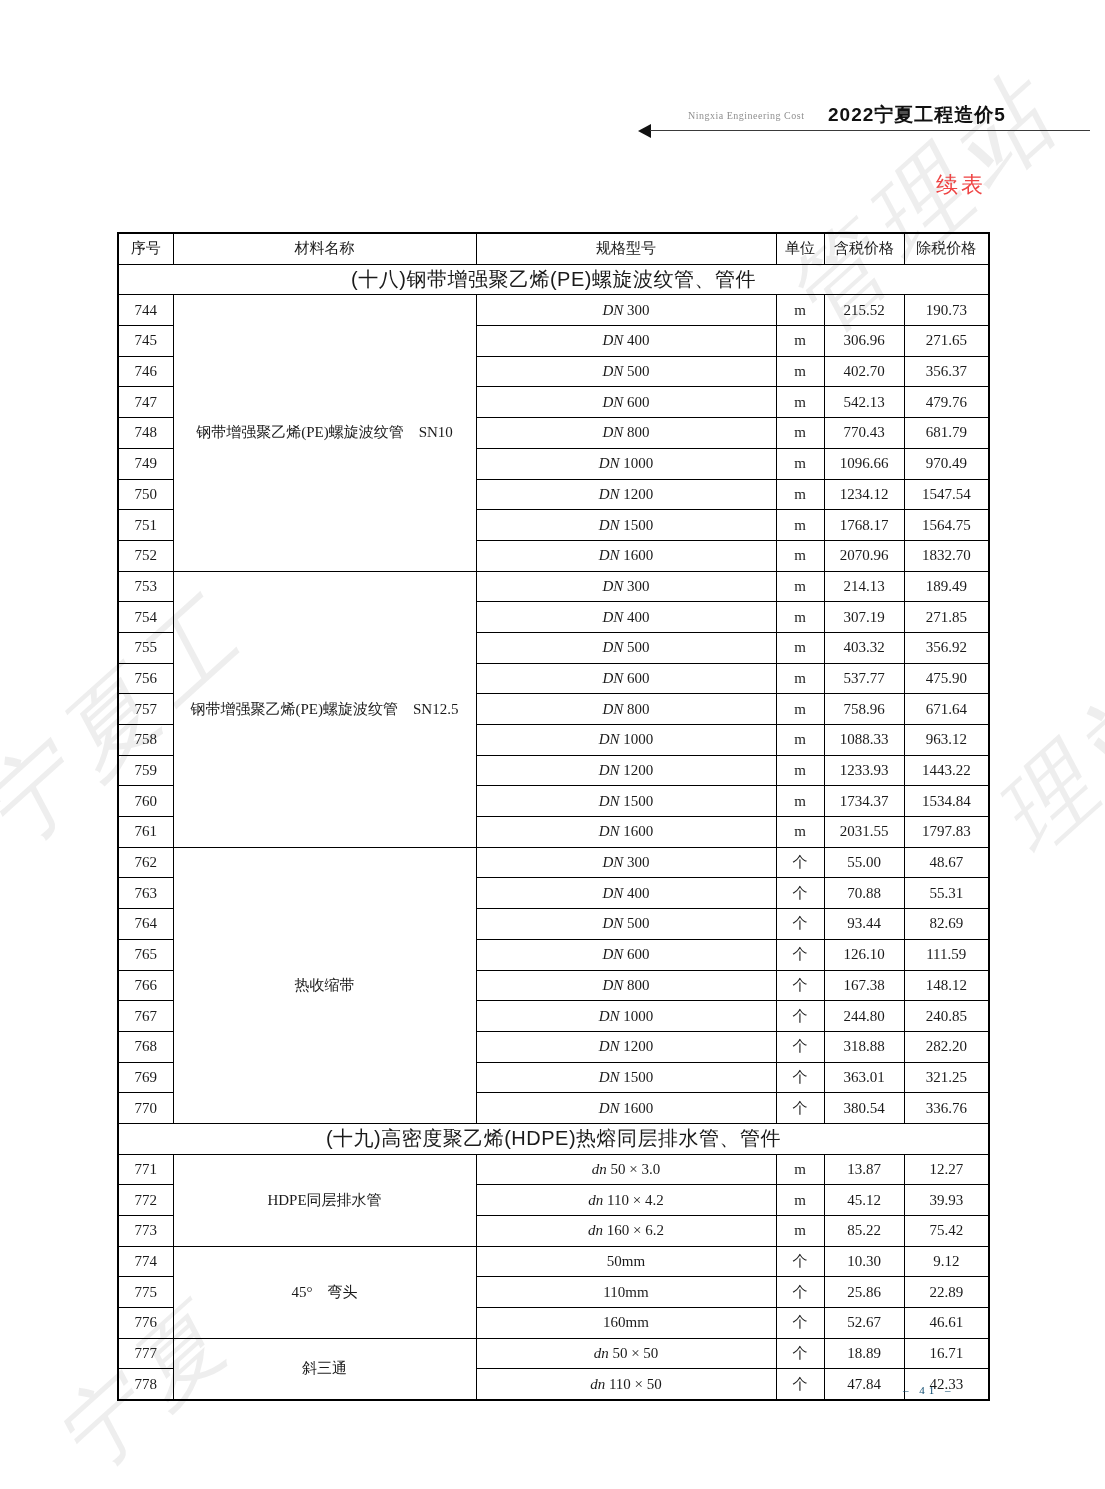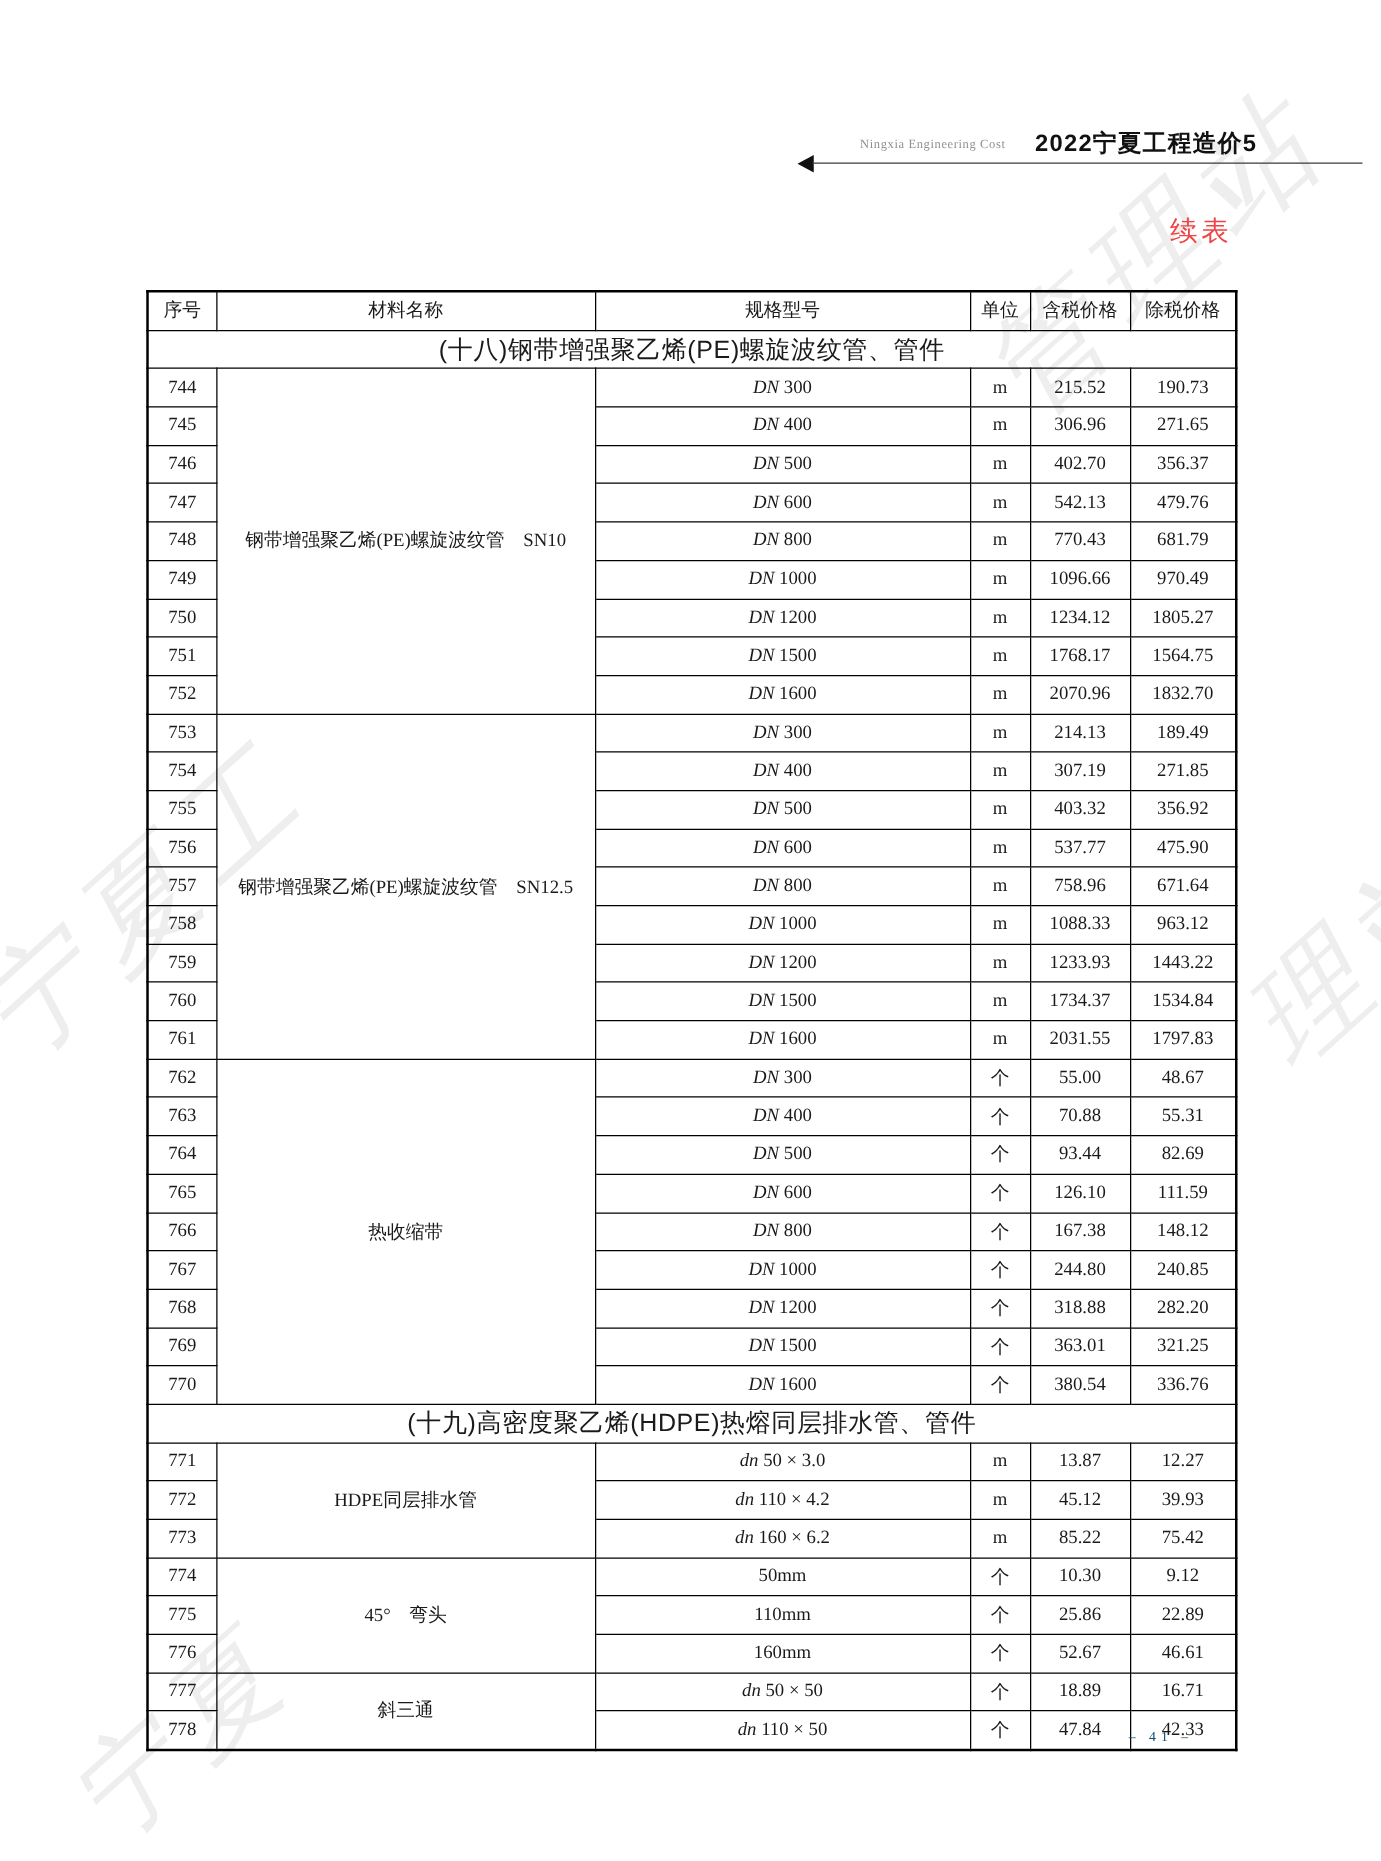--- a/index.html
+++ b/index.html
@@ -155,21 +155,21 @@
           <td class="spec"><i>DN</i> 1000</td>
           <td>m</td>
           <td>1096.66</td>
           <td>970.49</td>
         </tr>
         <tr>
           <td>750</td>
           <td class="spec"><i>DN</i> 1200</td>
           <td>m</td>
           <td>1234.12</td>
-          <td>1805.27</td>
+          <td>1547.54</td>
         </tr>
         <tr>
           <td>751</td>
           <td class="spec"><i>DN</i> 1500</td>
           <td>m</td>
           <td>1768.17</td>
           <td>1564.75</td>
         </tr>
         <tr>
           <td>752</td>

